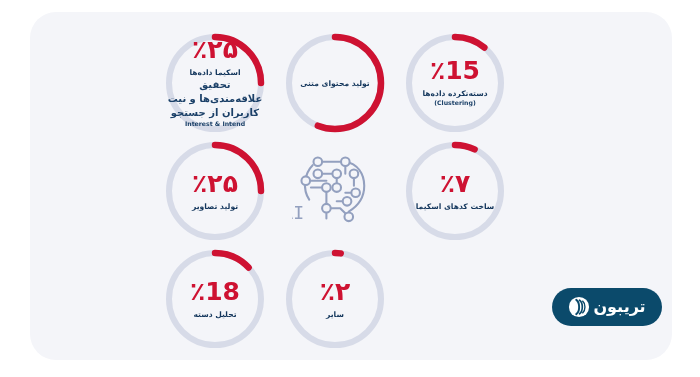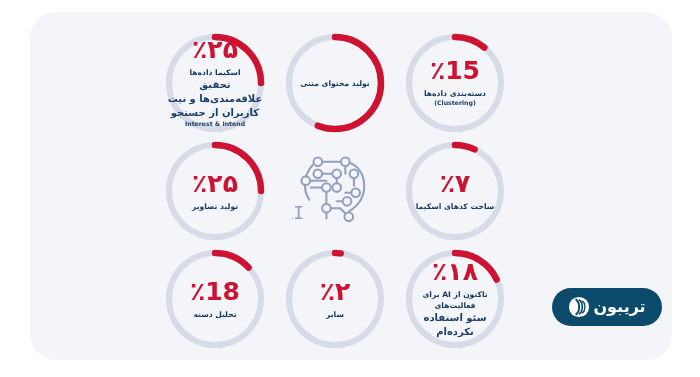--- a/index.html
+++ b/index.html
@@ -108,21 +108,21 @@
     <div class="cell c-r r-t">
       <div class="gauge">
         <svg viewBox="0 0 110 110">
           <circle class="trk" cx="55" cy="55" r="46" fill="none" stroke="#d7dbe8" stroke-width="6"></circle>
           <circle class="arc" cx="55" cy="55" r="46" fill="none" stroke="#ce1232" stroke-width="6.5" stroke-linecap="round" transform="rotate(-90 55 55)" stroke-dasharray="31.792917654328704 257.2336064759322"></circle>
         </svg>
       </div>
       <div class="gauge-inner">
         <div class="pct">٪15</div>
         <div class="lbl">
-          <span>دسته‌بندی داده‌ها</span>
+          <span>دسته‌نکرده داده‌ها</span>
           <span class="lat">(Clustering)</span>
         </div>
       </div>
     </div>
 
     <div class="cell c-m r-t">
       <div class="gauge">
         <svg viewBox="0 0 110 110">
           <circle cx="55" cy="55" r="46" fill="none" stroke="#d7dbe8" stroke-width="6"></circle>
           <circle class="arc" cx="55" cy="55" r="46" fill="none" stroke="#ce1232" stroke-width="6.5" stroke-linecap="round" transform="rotate(-90 55 55)" stroke-dasharray="161.85485351294614 127.17167061731482"></circle>
@@ -206,35 +206,20 @@
         </svg>
       </div>
       <div class="gauge-inner">
         <div class="pct">٪۲۵</div>
         <div class="lbl">
           <span>تولید تصاویر</span>
         </div>
       </div>
     </div>
 
-    <div class="cell c-r r-b">
-      <div class="gauge">
-        <svg viewBox="0 0 110 110">
-          <circle cx="55" cy="55" r="46" fill="none" stroke="#d7dbe8" stroke-width="6"></circle>
-          <circle class="arc" cx="55" cy="55" r="46" fill="none" stroke="#ce1232" stroke-width="6.5" stroke-linecap="round" transform="rotate(-90 55 55)" stroke-dasharray="52.02477434344697 237.00174978681397"></circle>
-        </svg>
-      </div>
-      <div class="gauge-inner">
-        <div class="pct">٪۱۸</div>
-        <div class="lbl">
-          <span>تاکنون از AI برای فعالیت‌های</span>
-          <span class="sub">سئو استفاده نکرده‌ام</span>
-        </div>
-      </div>
-    </div>
 
     <div class="cell c-m r-b">
       <div class="gauge">
         <svg viewBox="0 0 110 110">
           <circle cx="55" cy="55" r="46" fill="none" stroke="#d7dbe8" stroke-width="6"></circle>
           <circle class="arc" cx="55" cy="55" r="46" fill="none" stroke="#ce1232" stroke-width="6.5" stroke-linecap="round" transform="rotate(-90 55 55)" stroke-dasharray="5.780530482605219 283.2459936476557"></circle>
         </svg>
       </div>
       <div class="gauge-inner">
         <div class="pct">٪۲</div>

